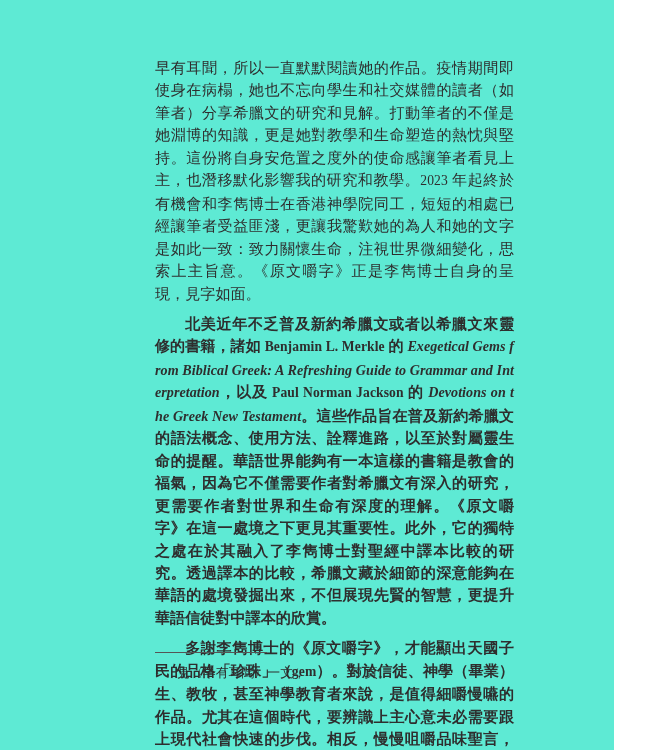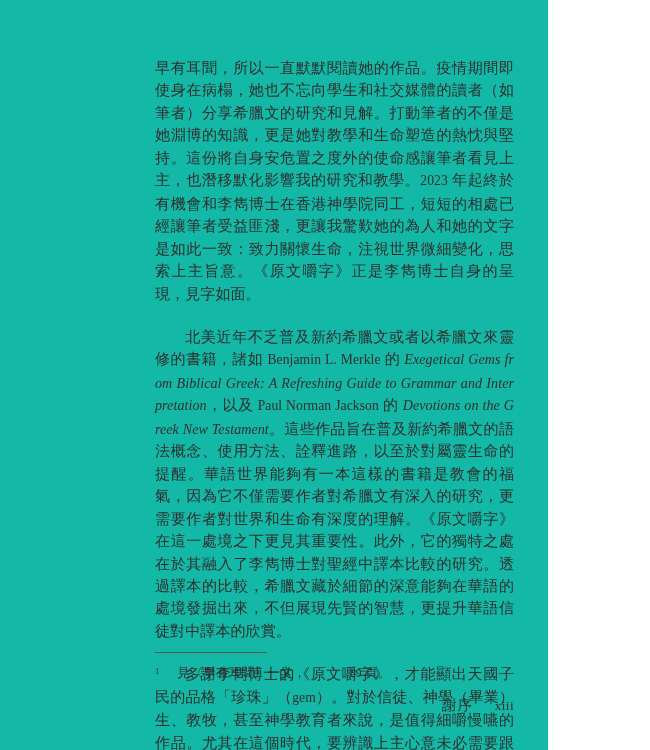--- a/index.html
+++ b/index.html
@@ -9,23 +9,23 @@
     background: #ffffff;
   }
 
   body {
     font-family: "Liberation Serif", "DejaVu Serif", serif;
     color: #2b2b2b;
   }
 
   .page {
     position: relative;
-    width: 548px;
+    width: 614px;
     height: 750px;
-    background: #14b8a6;
+    background: #5eead4;
     overflow: hidden;
     box-sizing: border-box;
   }
 
   
   .text-column {
     position: absolute;
     left: 155px;
     top: 57px;
     width: 359px;
@@ -42,21 +42,22 @@
     text-indent: 0;
     word-break: break-all;
     overflow-wrap: break-word;
   }
 
   .para.indented {
     text-indent: 2em;
   }
 
   .para + .para {
-    margin-top: 21px;
+    margin-top: 8px;
+    font-weight: bold;
   }
 
   
   .latin {
     font-family: "Liberation Serif", "DejaVu Serif", serif;
     font-size: 13.6px;
     letter-spacing: 0.1px;
   }
 
   .title-italic {
@@ -147,18 +148,14 @@
   </div>
 
   <div class="footnote-area">
     <hr class="footnote-rule">
     <div class="footnote">
       <span class="footnote-marker">1</span>
       <span class="footnote-text" id="footnote-1"><span>見〈早有耳聞〉一文，</span><span class="num">89</span><span> 頁。</span></span>
     </div>
   </div>
 
-  <div class="page-footer">
-    <span class="footer-section">謝序</span>
-    <span class="footer-pageno">xiii</span>
-  </div>
 
 </div>
 
 </body></html>

